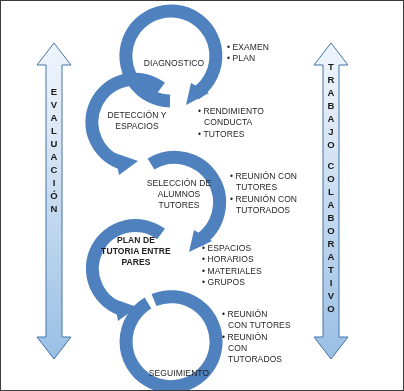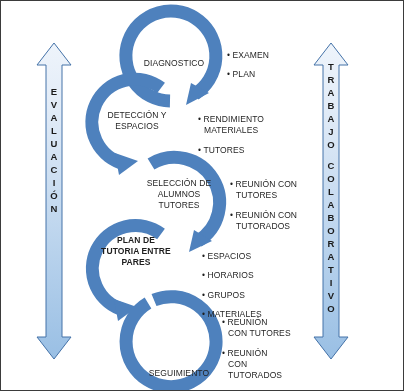--- a/index.html
+++ b/index.html
@@ -76,21 +76,20 @@
     color: #1f1f1f;
     line-height: 1.33;
     pointer-events: none;
     letter-spacing: .1px;
   }
   .bullets .bl {
     display: block;
     white-space: pre-line;
     text-indent: -6px;
     padding-left: 6px;
-    margin-top: 8px;
   }
 </style>
 </head>
 <body>
 
 <div id="canvas">
 
   <svg class="svg-layer" viewBox="0 0 404 391">
     <defs>
       <linearGradient id="sideGrad" x1="0" y1="0" x2="0" y2="1">
@@ -189,36 +188,36 @@
 
   <div class="stage-label" style="left:132px; top:325px; width:92px;margin-top:42px;">SEGUIMIENTO</div>
 
   <div class="bullets" style="left:226px; top:41px; width:90px;">
     <span class="bl">• EXAMEN</span>
     <span class="bl">• PLAN</span>
   </div>
 
   <div class="bullets" style="left:197px; top:105px; width:100px;">
     <span class="bl">• RENDIMIENTO
-MATERIALES</span>
+CONDUCTA</span>
     <span class="bl">• TUTORES</span>
   </div>
 
   <div class="bullets" style="left:229px; top:170px; width:80px;">
     <span class="bl">• REUNIÓN CON
 TUTORES</span>
     <span class="bl">• REUNIÓN CON
 TUTORADOS</span>
   </div>
 
   <div class="bullets" style="left:201px; top:242px; width:90px;">
     <span class="bl">• ESPACIOS</span>
     <span class="bl">• HORARIOS</span>
+    <span class="bl">• MATERIALES</span>
     <span class="bl">• GRUPOS</span>
-    <span class="bl">• MATERIALES</span>
   </div>
 
   <div class="bullets" style="left:221px; top:308px; width:84px;">
     <span class="bl">• REUNIÓN
 CON TUTORES</span>
     <span class="bl">• REUNIÓN
 CON
 TUTORADOS</span>
   </div>
 

